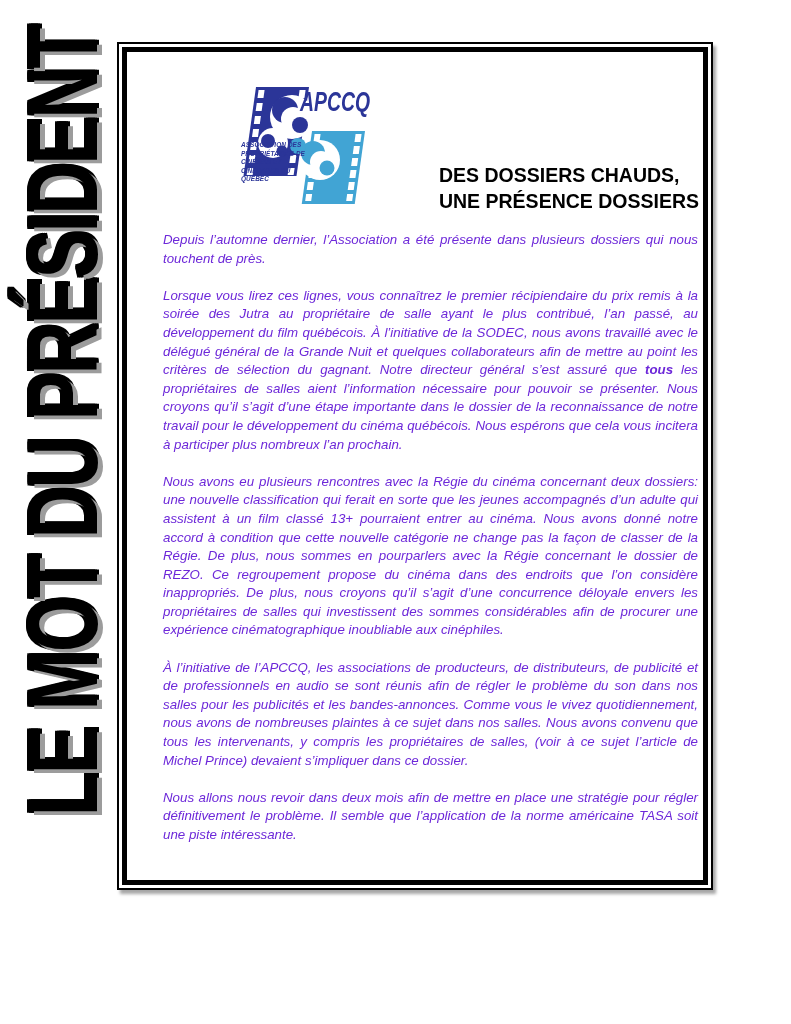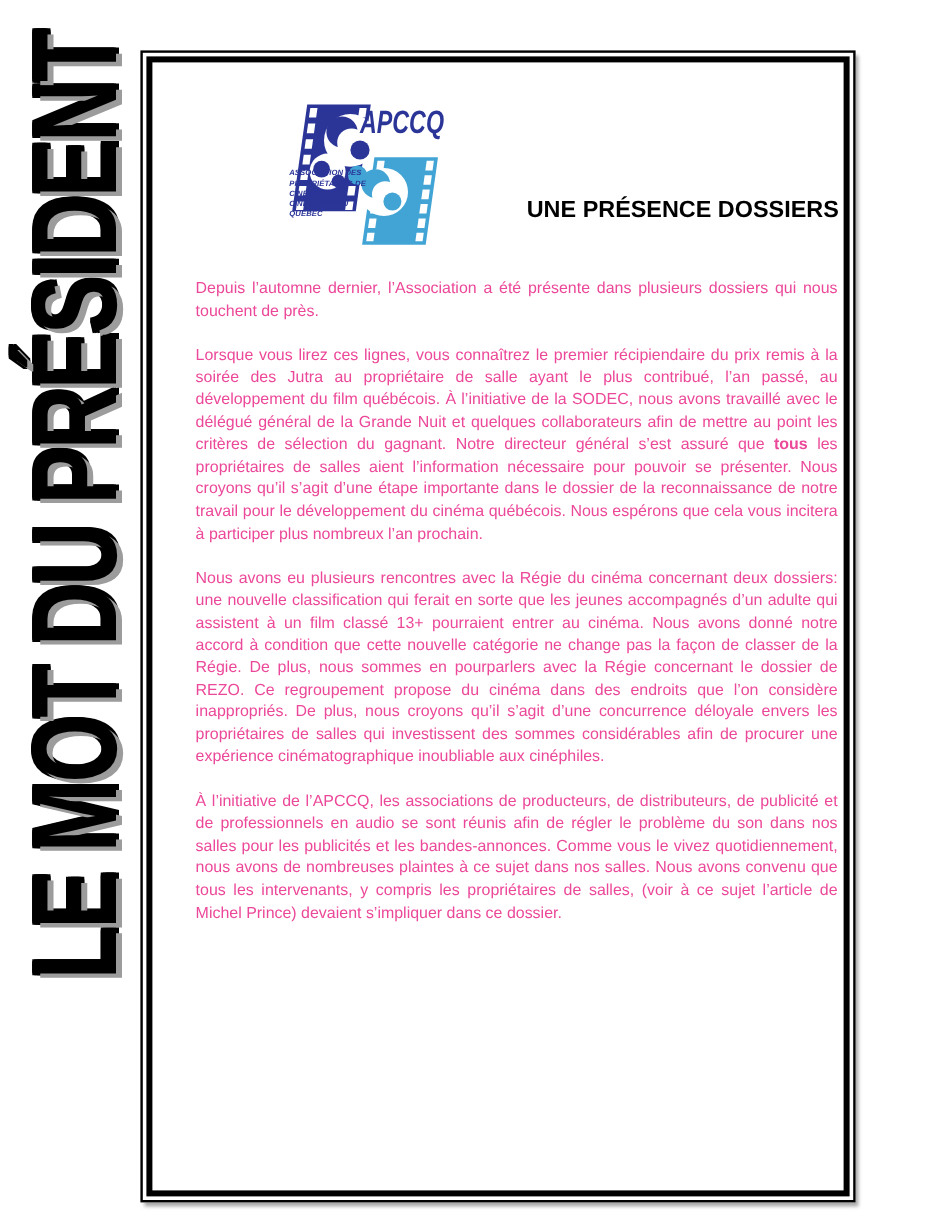--- a/index.html
+++ b/index.html
@@ -23,21 +23,21 @@
     color:#000;
     transform:scaleX(0.73); transform-origin:center;
     text-shadow:
       -5px 5px 0 #9c9c9c,
       2px 0 0 #000, -2px 0 0 #000, 0 2px 0 #000, 0 -2px 0 #000,
       2px 2px 0 #000, -2px -2px 0 #000, 2px -2px 0 #000, -2px 2px 0 #000;
   }
 
   
   .frame-outer {
-    position:absolute; left:117px; top:42px; width:596px; height:960px;
+    position:absolute; left:117px; top:42px; width:596px; height:848px;
     box-sizing:border-box; border:2px solid #000; padding:3px;
     background:#fff; box-shadow:3px 4px 3px rgba(0,0,0,0.35);
   }
   .frame-inner {
     box-sizing:border-box; border:5px solid #000;
     width:100%; height:100%; position:relative; overflow:hidden;
     background:#fff;
   }
 
   
@@ -53,21 +53,22 @@
   
   .headline {
     position:absolute; top:110px; right:4px;
     font-weight:bold; font-size:19.5px; line-height:26px;
     color:#000; text-align:left; white-space:nowrap;
   }
 
   
   .bodytext {
     position:absolute; left:36px; right:5px; top:179px;
-    color:#ec4899;
+    color:#6d28d9;
+    font-style:italic;
   }
   .bodytext p {
     margin:0 0 18.6px 0;
     font-size:13.3px; line-height:18.6px;
     text-align:justify;
   }
   .bodytext p span.b { font-weight:bold; }
 </style>
 </head>
 <body>
@@ -143,24 +144,26 @@
       <div class="logo-caption">
         <div>ASSOCIATION DES</div>
         <div>PROPRIÉTAIRES DE</div>
         <div>CINÉMAS ET</div>
         <div>CINÉPARCS DU</div>
         <div>QUÉBEC</div>
       </div>
     </div>
 
     <h1 class="headline" style="margin:0;">
+      <div>DES DOSSIERS CHAUDS,</div>
       <div>UNE PRÉSENCE DOSSIERS</div>
     </h1>
 
     <div class="bodytext">
         <p><span>Depuis l’automne dernier, l’Association a été présente dans plusieurs dossiers qui nous touchent de près.</span></p>
         <p><span>Lorsque vous lirez ces lignes, vous connaîtrez le premier récipiendaire du prix remis à la soirée des Jutra au propriétaire de salle ayant le plus contribué, l’an passé, au développement du film québécois. À l’initiative de la SODEC, nous avons travaillé avec le délégué général de la Grande Nuit et quelques collaborateurs afin de mettre au point les critères de sélection du gagnant. Notre directeur général s’est assuré que </span><span class="b">tous</span><span> les propriétaires de salles aient l’information nécessaire pour pouvoir se présenter. Nous croyons qu’il s’agit d’une étape importante dans le dossier de la reconnaissance de notre travail pour le développement du cinéma québécois. Nous espérons que cela vous incitera à participer plus nombreux l’an prochain.</span></p>
         <p><span>Nous avons eu plusieurs rencontres avec la Régie du cinéma concernant deux dossiers: une nouvelle classification qui ferait en sorte que les jeunes accompagnés d’un adulte qui assistent à un film classé 13+ pourraient entrer au cinéma. Nous avons donné notre accord à condition que cette nouvelle catégorie ne change pas la façon de classer de la Régie. De plus, nous sommes en pourparlers avec la Régie concernant le dossier de REZO. Ce regroupement propose du cinéma dans des endroits que l’on considère inappropriés. De plus, nous croyons qu’il s’agit d’une concurrence déloyale envers les propriétaires de salles qui investissent des sommes considérables afin de procurer une expérience cinématographique inoubliable aux cinéphiles.</span></p>
         <p><span>À l’initiative de l’APCCQ, les associations de producteurs, de distributeurs, de publicité et de professionnels en audio se sont réunis afin de régler le problème du son dans nos salles pour les publicités et les bandes-annonces. Comme vous le vivez quotidiennement, nous avons de nombreuses plaintes à ce sujet dans nos salles. Nous avons convenu que tous les intervenants, y compris les propriétaires de salles, (voir à ce sujet l’article de Michel Prince) devaient s’impliquer dans ce dossier.</span></p>
+        <p><span>Nous allons nous revoir dans deux mois afin de mettre en place une stratégie pour régler définitivement le problème. Il semble que l’application de la norme américaine TASA soit une piste intéressante.</span></p>
       </div>
 
   </div>
 </div>
 
 </body></html>

